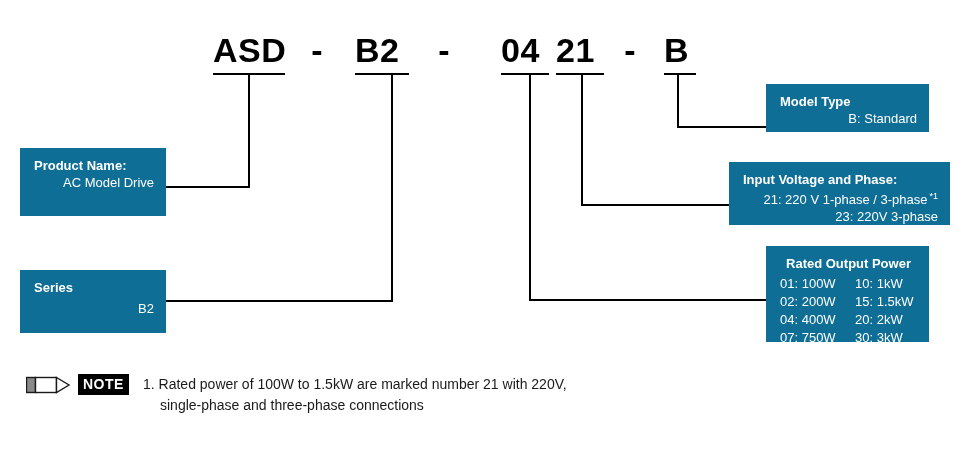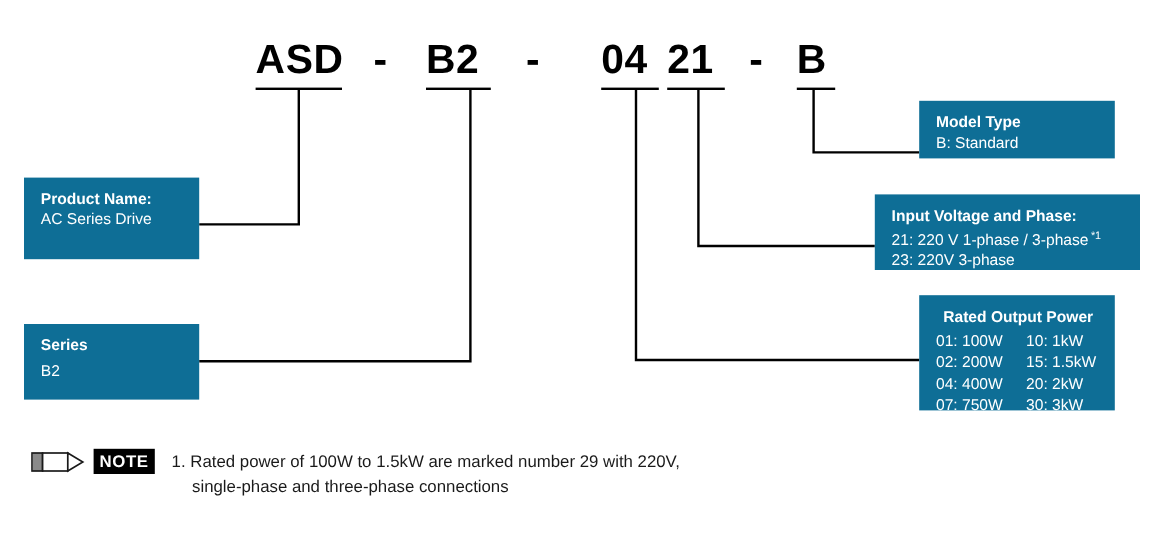--- a/index.html
+++ b/index.html
@@ -73,20 +73,21 @@
   .callout-title {
     font-size: 13px;
     font-weight: bold;
     line-height: 17px;
     white-space: nowrap;
   }
   .callout-line {
     font-size: 13px;
     line-height: 17px;
     white-space: nowrap;
+    text-align: right;
   }
   .callout.centered .callout-title {
     text-align: center;
   }
   .fn-marker {
     font-size: 9px;
     vertical-align: super;
     margin-left: 2px;
   }
 
@@ -170,21 +171,21 @@
       <path d="M 530,75 L 530,300 L 766,300"></path>
 
       <path d="M 582,75 L 582,205 L 729,205"></path>
 
       <path d="M 678,75 L 678,127 L 766,127"></path>
     </g>
   </svg>
 
   <div class="callout" style="left:20px; top:148px; width:146px; height:68px;">
     <div class="callout-title">Product Name:</div>
-    <div class="callout-line">AC Series Drive</div>
+    <div class="callout-line">AC Model Drive</div>
   </div>
 
   <div class="callout" style="left:20px; top:270px; width:146px; height:63px;">
     <div class="callout-title">Series</div>
     <div class="callout-line" style="margin-top:4px;">B2</div>
   </div>
 
   <div class="callout" style="left:766px; top:84px; width:163px; height:48px;">
     <div class="callout-title">Model Type</div>
     <div class="callout-line">B: Standard</div>
@@ -216,17 +217,17 @@
         <rect x="0.5" y="2.5" width="9" height="15" fill="#8a8a8a" stroke="#1a1a1a" stroke-width="1.4"></rect>
         <rect x="9.5" y="2.5" width="21" height="15" fill="#ffffff" stroke="#1a1a1a" stroke-width="1.4"></rect>
         <path d="M 30.5,2.5 L 43,10 L 30.5,17.5 Z" fill="#ffffff" stroke="#1a1a1a" stroke-width="1.4"></path>
       </svg>
     </div>
     <div class="note-badge">NOTE</div>
   </div>
 
   <div id="note-text">
     <span>1.</span>
-    <span>Rated power of 100W to 1.5kW are marked number 29 with 220V,</span>
+    <span>Rated power of 100W to 1.5kW are marked number 21 with 220V,</span>
     <span class="note-cont">single-phase and three-phase connections</span>
   </div>
 
 </div>
 
 </body></html>

